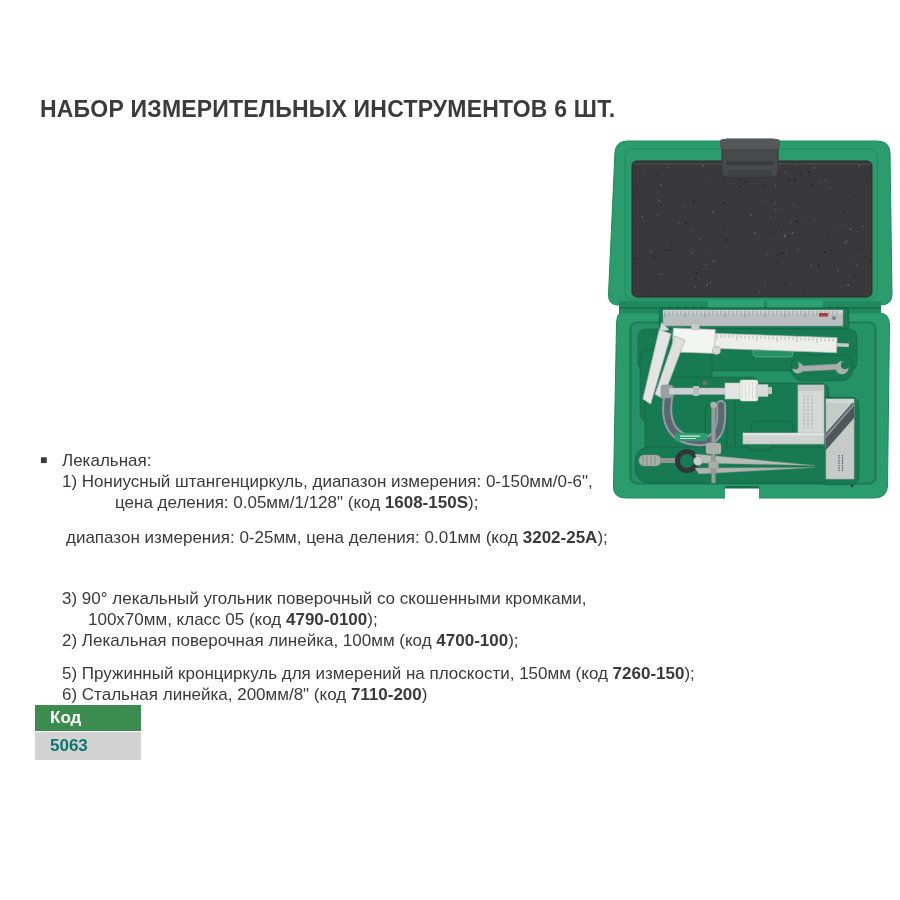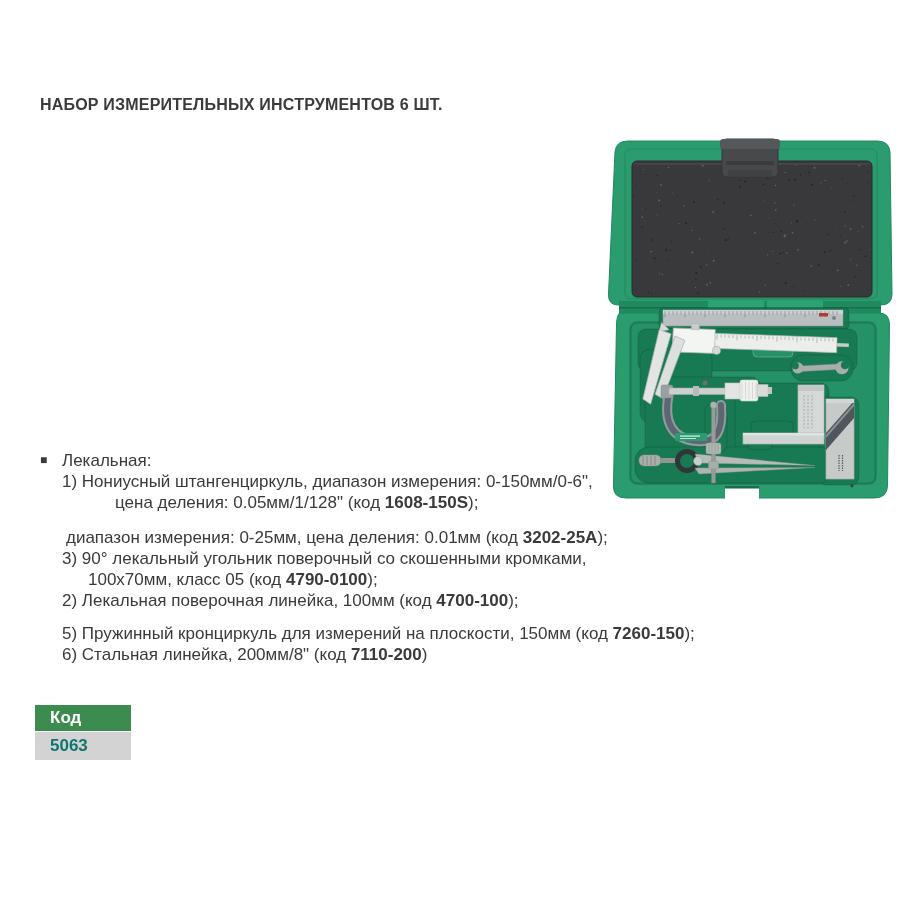--- a/index.html
+++ b/index.html
@@ -3,37 +3,37 @@
 <meta charset="utf-8">
 <style>
   html,body { margin:0; padding:0; }
   body {
     width:900px; height:900px; position:relative; background:#ffffff;
     font-family:"Liberation Sans", sans-serif; color:var(--text,#3a3a3a);
     overflow:hidden;
   }
   .page-title {
     position:absolute; left:40px; top:96px; margin:0;
-    font-size:16px; font-weight:bold; color:#3b3b3b; letter-spacing:0.2px;
+    font-size:23px; font-weight:bold; color:#3b3b3b; letter-spacing:0.2px;
     white-space:nowrap;
   }
   .product-figure {
     position:absolute; left:605px; top:137px; width:290px; height:368px; margin:0;
   }
   .includes {
     position:absolute; left:40px; top:450px; width:680px;
     font-size:17px; line-height:21px; color:#3a3a3a;
   }
   .lead { display:flex; align-items:flex-start; }
   .bullet { font-size:12px; width:22px; line-height:21px; color:#3a3a3a; }
   .line { white-space:nowrap; }
   .line b { font-weight:bold; }
   .clipped { height:17px; overflow:hidden; }
   .code-table {
-    position:absolute; left:35px; top:705px; width:96px; font-size:17px;
+    position:absolute; left:35px; top:705px; width:106px; font-size:17px;
   }
   .code-head {
     height:26px; line-height:26px; background:var(--tbl-green,#3d8c4f);
     color:#ffffff; font-weight:bold; padding-left:15px; margin-bottom:1px;
   }
   .code-cell {
     height:28px; line-height:28px; background:var(--tbl-gray,#d3d3d3);
     color:#0f766e; font-weight:bold; padding-left:15px;
   }
 </style>
@@ -331,21 +331,21 @@
 
 <section class="includes">
   <div class="lead">
     <span class="bullet">■</span>
     <span>Лекальная:</span>
   </div>
   <div>
       <div class="line" style="padding-left: 22px;"><span>1) Нониусный штангенциркуль, диапазон измерения: 0-150мм/0-6",</span></div>
       <div class="line" style="padding-left: 75px;"><span>цена деления: 0.05мм/1/128" (код </span><b>1608-150S</b><span>);</span></div>
       <div class="line" style="padding-left: 26px; margin-top: 14px;"><span>диапазон измерения: 0-25мм, цена деления: 0.01мм (код </span><b>3202-25A</b><span>);</span></div>
-      <div class="line" style="padding-left: 22px;"><span>3) 90° лекальный угольник поверочный со скошенными кромками,</span></div>
+      <div class="line" style="padding-left: 22px; margin-top: 40px;"><span>3) 90° лекальный угольник поверочный со скошенными кромками,</span></div>
       <div class="line" style="padding-left: 48px;"><span>100х70мм, класс 05 (код </span><b>4790-0100</b><span>);</span></div>
       <div class="line" style="padding-left: 22px;"><span>2) Лекальная поверочная линейка, 100мм (код </span><b>4700-100</b><span>);</span></div>
       <div class="line" style="padding-left: 22px; margin-top: 12px;"><span>5) Пружинный кронциркуль для измерений на плоскости, 150мм (код </span><b>7260-150</b><span>);</span></div>
       <div class="line" style="padding-left: 22px;"><span>6) Стальная линейка, 200мм/8" (код </span><b>7110-200</b><span>)</span></div>
     </div>
 </section>
 
 <div class="code-table">
   <div class="code-head">Код</div>
   <div class="code-cell">5063</div>

